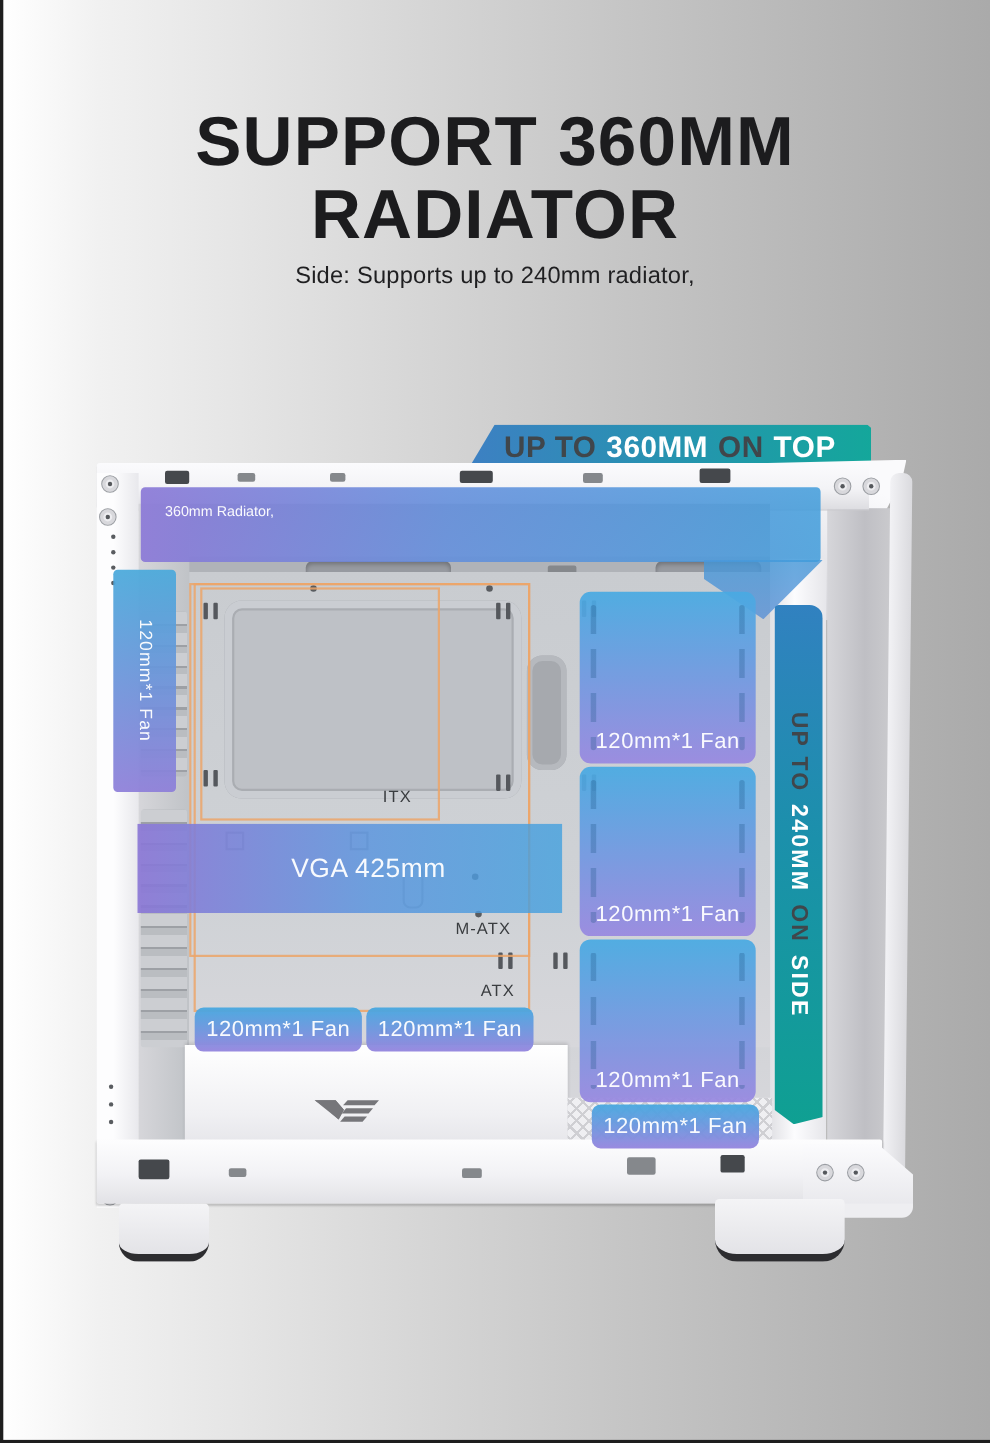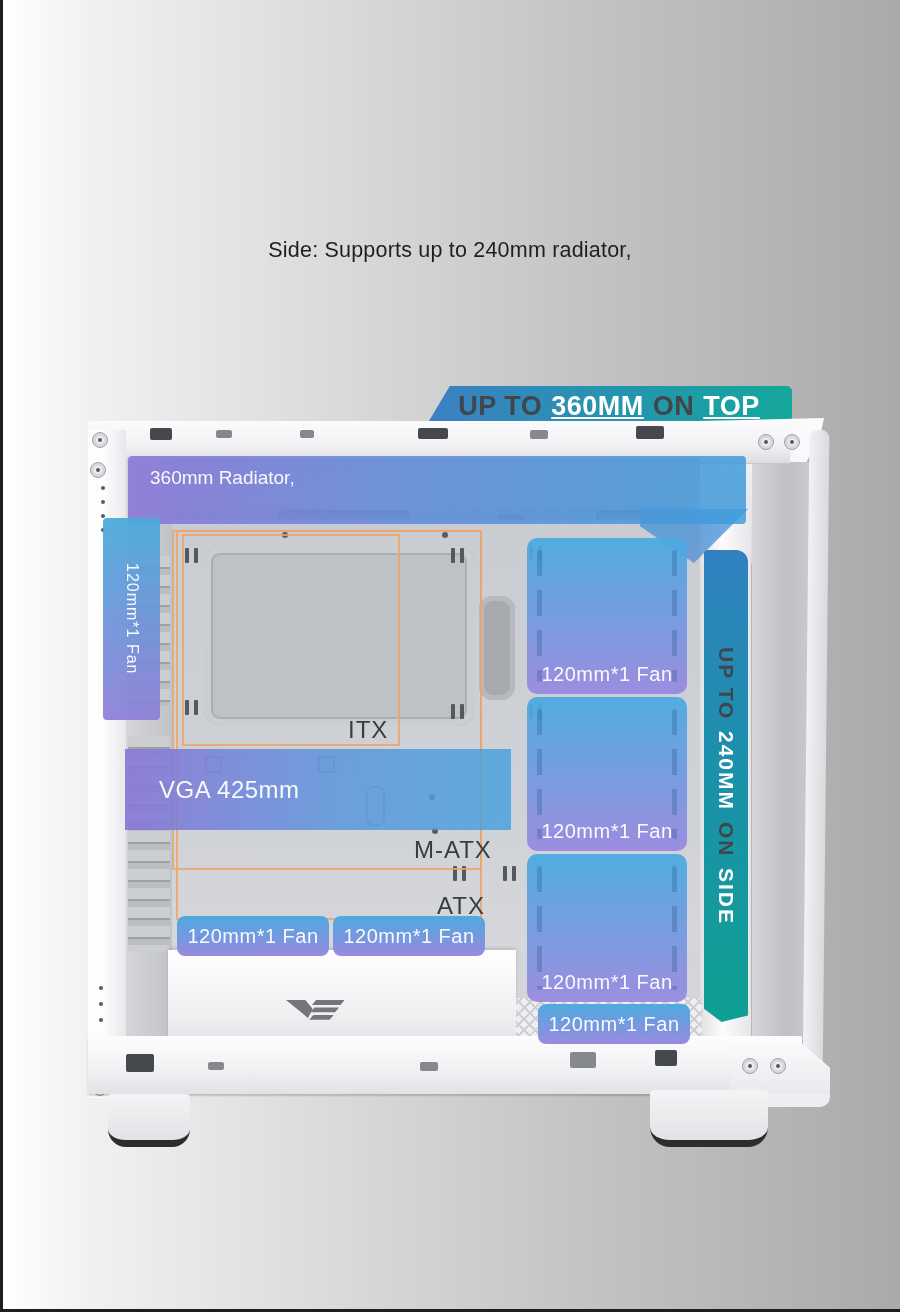--- a/index.html
+++ b/index.html
@@ -13,21 +13,21 @@
   
   .title{left:0;top:96px;width:900px;text-align:center;font-size:63px;line-height:66px;
     font-weight:800;letter-spacing:1px;color:#1c1c1e;}
   .subtitle{left:0;width:900px;text-align:center;font-size:21.5px;color:#1f1f21;letter-spacing:.2px;}
   
   .banner-top{left:426px;top:386px;width:366px;height:40px;
     background:linear-gradient(90deg,#3d80c3,#2495ae 55%,#14a79b);
     clip-path:polygon(6.5% 0,99% 0,100% 8%,100% 100%,0 100%);
     display:flex;align-items:center;justify-content:center;gap:9px;
     font-size:27px;font-weight:800;letter-spacing:.5px;}
-  .banner-top .dk{color:#40464b;} .banner-top .wt{color:#ffffff;text-decoration:underline;}
+  .banner-top .dk{color:#40464b;} .banner-top .wt{color:#ffffff;}
   .banner-side{left:704px;top:550px;width:44px;height:472px;
     background:linear-gradient(180deg,#3181c0,#1b90ab 45%,#0fa092);
     border-radius:4px 12px 0 0;
     clip-path:polygon(0 0,100% 0,100% 98.6%,40% 100%,0 97.2%);
     display:flex;flex-direction:column;align-items:center;justify-content:center;gap:11px;
     font-size:21px;font-weight:800;letter-spacing:2px;}
   .banner-side span{writing-mode:vertical-rl;}
   .banner-side .dk{color:#40464b;} .banner-side .wt{color:#ffffff;}
   
   .case-top-bar{left:88px;top:421px;width:702px;height:42px;border-radius:3px 0 0 3px;
@@ -79,57 +79,61 @@
     background:linear-gradient(180deg,#fdfdfe 0%,#f2f2f5 55%,#e2e2e6 100%);box-shadow:0 2px 2px rgba(0,0,0,.18);}
   .base-cap{left:730px;top:1040px;width:100px;height:58px;
     background:linear-gradient(180deg,#fbfbfd,#e8e8ec);
     clip-path:polygon(0 0,68% 0,100% 48%,100% 100%,0 100%);}
   .base-lip{left:744px;top:1094px;width:86px;height:13px;border-radius:0 0 10px 10px;background:#eeeef1;}
   .foot{background:linear-gradient(180deg,#f4f4f6,#e3e3e7);border-bottom:7px solid #2d2d30;}
   .foot-l{left:108px;top:1094px;width:82px;height:46px;border-radius:4px 4px 18px 18px;}
   .foot-r{left:650px;top:1090px;width:118px;height:50px;border-radius:4px 4px 20px 20px;}
   
   .orect{border:2px solid rgba(236,164,104,.85);}
-  .mobo-label{color:#3a3d40;font-size:24px;letter-spacing:1px;}
+  .mobo-label{color:#3a3d40;font-size:15px;letter-spacing:1px;}
   
   .ov-text{color:rgba(255,255,255,.95);}
   .top-radiator{left:128px;top:443px;width:618px;height:68px;border-radius:4px;
     background:linear-gradient(90deg,rgba(139,121,215,.92),rgba(98,142,220,.88) 45%,rgba(64,156,219,.85));
-    font-size:19px;line-height:23px;padding:10px 0 0 22px;box-sizing:border-box;margin-top:13px;}
+    font-size:13px;line-height:23px;padding:10px 0 0 22px;box-sizing:border-box;}
   .top-radiator-tail{left:640px;top:509px;width:108px;height:54px;
     background:linear-gradient(180deg,rgba(70,152,216,.82),rgba(82,140,214,.75));
     clip-path:polygon(0 0,100% 0,50% 100%,0 32%);}
   .left-fan{left:103px;top:518px;width:57px;height:202px;border-radius:4px;
     background:linear-gradient(180deg,rgba(74,169,219,.93),rgba(142,127,217,.93));
     display:flex;align-items:center;justify-content:center;font-size:16px;letter-spacing:1px;}
   .left-fan span{writing-mode:vertical-rl;}
   .cpu-box{left:228px;top:567px;width:136px;height:141px;border-radius:4px;
     background:linear-gradient(155deg,#f4b24e,#ee9a56 55%,#e7815f);
     font-size:20.5px;line-height:28px;padding:34px 0 0 34px;box-sizing:border-box;}
   .cpu-box .wrap{width:80px;}
   .vga-bar{left:125px;top:749px;width:386px;height:81px;
     background:linear-gradient(90deg,rgba(138,118,214,.9),rgba(92,150,222,.85) 55%,rgba(66,160,222,.8));
-    display:flex;align-items:center;font-size:24px;letter-spacing:.5px;padding-left:34px;box-sizing:border-box;}
+    display:flex;align-items:center;font-size:24px;letter-spacing:.5px;padding-left:34px;box-sizing:border-box;justify-content:center;}
   .fan-bar{height:40px;border-radius:8px;
     background:linear-gradient(180deg,rgba(70,168,224,.95),rgba(148,132,222,.95));
     display:flex;align-items:center;justify-content:center;font-size:20px;letter-spacing:.5px;}
   .fan-square{left:527px;width:160px;border-radius:10px;
     background:linear-gradient(180deg,rgba(72,170,226,.93),rgba(152,136,224,.93));
     font-size:20px;letter-spacing:.5px;}
   .fan-square::before,.fan-square::after{content:"";position:absolute;top:12px;bottom:12px;width:5px;border-radius:3px;
     background:repeating-linear-gradient(180deg,rgba(25,80,130,.28) 0 26px,transparent 26px 40px);}
   .fan-square::before{left:10px;} .fan-square::after{right:10px;}
   .fan-square .lbl{position:absolute;left:0;right:0;bottom:8px;text-align:center;}
   .logo{left:282px;top:993px;width:68px;height:36px;}
 </style>
 </head>
 <body>
 
 <div class="stage">
 
+  <div class="abs title">
+    <div>SUPPORT 360MM</div>
+    <div>RADIATOR</div>
+  </div>
   <div class="abs subtitle" style="top:238px;">Side: Supports up to 240mm radiator,</div>
 
   <div class="abs banner-top">
     <span class="dk">UP TO</span>
     <span class="wt">360MM</span>
     <span class="dk">ON</span>
     <span class="wt">TOP</span>
   </div>
 
   <div class="abs corner-cap"></div>

